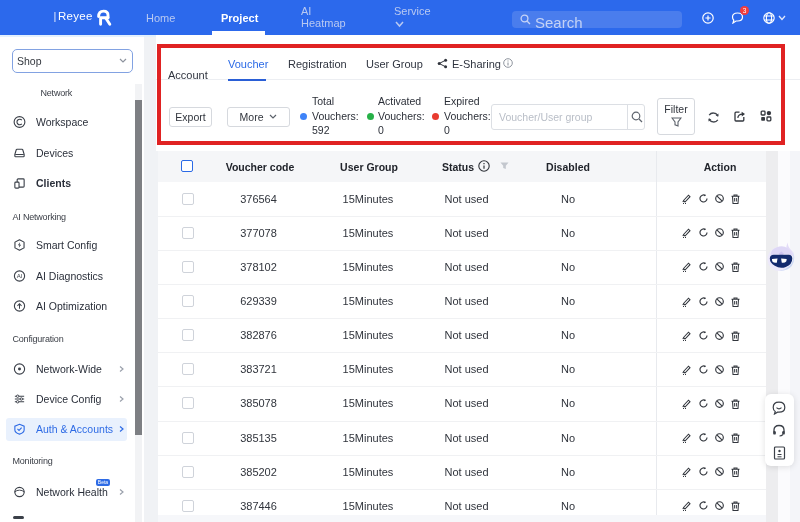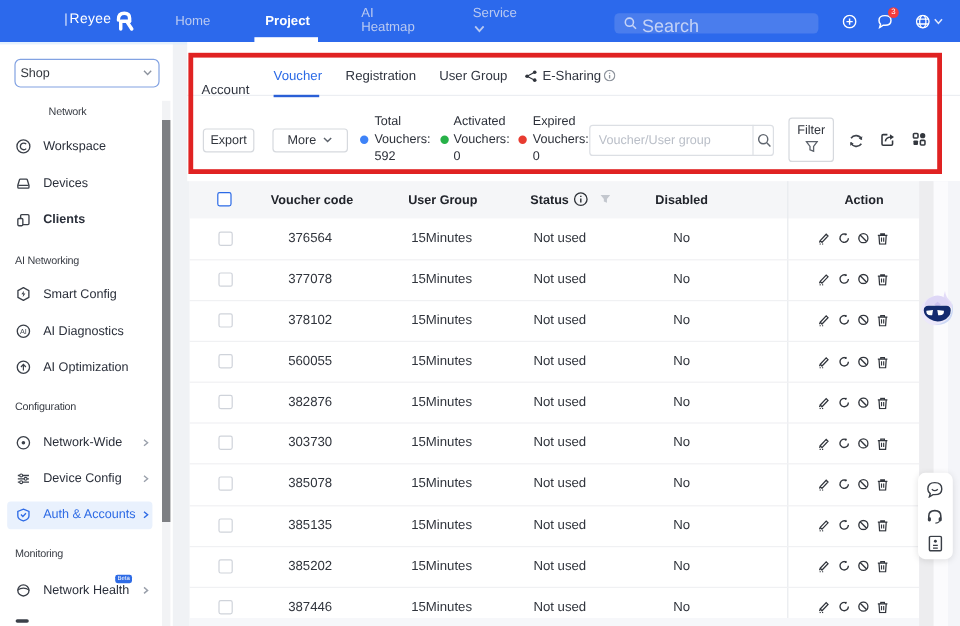--- a/index.html
+++ b/index.html
@@ -319,21 +319,21 @@
 <svg class="abs" style="left:715px;top:262.4px;" width="9" height="9" viewBox="0 0 9 9">
     <circle cx="4.5" cy="4.5" r="3.8" fill="none" stroke="#32363d" stroke-width="1.15"></circle>
     <path d="M1.8 1.8 L7.2 7.2" stroke="#32363d" stroke-width="1.15"></path>
   </svg>
 <svg class="abs" style="left:731px;top:262.4px;" width="9" height="10" viewBox="0 0 9 10">
     <path d="M0.5 2.2 H8.5 M3 2 V1 H6 V2 M1.5 2.4 L2 9.5 H7 L7.5 2.4" fill="none" stroke="#32363d" stroke-width="1.05"></path>
     <path d="M3.6 4 V7.5 M5.4 4 V7.5" stroke="#32363d" stroke-width="0.95"></path>
   </svg>
 <div class="abs" style="left:158px;top:318.1px;width:608px;height:1px;background:#f0f1f3;"></div>
 <div class="ckb" style="left:182px;top:295.0px;"></div>
-<div class="abs cell" style="left:258.5px;top:301.0px;">560055</div>
+<div class="abs cell" style="left:258.5px;top:301.0px;">629339</div>
 <div class="abs cell" style="left:368px;top:301.0px;">15Minutes</div>
 <div class="abs cell" style="left:466.5px;top:301.0px;">Not used</div>
 <div class="abs cell" style="left:568px;top:301.0px;">No</div>
 <svg class="abs" style="left:682px;top:296.5px;" width="9" height="10" viewBox="0 0 9 10">
     <path d="M1.5 6.5 L6.5 1.2 L8 2.7 L3 8 Z M1.2 7 L1 8.2" fill="none" stroke="#32363d" stroke-width="1.05"></path>
     <path d="M1 9.5 H4" stroke="#32363d" stroke-width="1.05" stroke-dasharray="1 1"></path>
   </svg>
 <svg class="abs" style="left:699px;top:296.5px;" width="9" height="9" viewBox="0 0 9 9">
     <path d="M8 4.5 A3.5 3.5 0 1 1 6.2 1.4" fill="none" stroke="#32363d" stroke-width="1.15"></path>
     <path d="M6 0 L6.8 1.8 L4.9 2.3 Z" fill="#32363d"></path>
@@ -363,21 +363,21 @@
 <svg class="abs" style="left:715px;top:330.7px;" width="9" height="9" viewBox="0 0 9 9">
     <circle cx="4.5" cy="4.5" r="3.8" fill="none" stroke="#32363d" stroke-width="1.15"></circle>
     <path d="M1.8 1.8 L7.2 7.2" stroke="#32363d" stroke-width="1.15"></path>
   </svg>
 <svg class="abs" style="left:731px;top:330.7px;" width="9" height="10" viewBox="0 0 9 10">
     <path d="M0.5 2.2 H8.5 M3 2 V1 H6 V2 M1.5 2.4 L2 9.5 H7 L7.5 2.4" fill="none" stroke="#32363d" stroke-width="1.05"></path>
     <path d="M3.6 4 V7.5 M5.4 4 V7.5" stroke="#32363d" stroke-width="0.95"></path>
   </svg>
 <div class="abs" style="left:158px;top:386.4px;width:608px;height:1px;background:#f0f1f3;"></div>
 <div class="ckb" style="left:182px;top:363.3px;"></div>
-<div class="abs cell" style="left:258.5px;top:369.3px;">303730</div>
+<div class="abs cell" style="left:258.5px;top:369.3px;">383721</div>
 <div class="abs cell" style="left:368px;top:369.3px;">15Minutes</div>
 <div class="abs cell" style="left:466.5px;top:369.3px;">Not used</div>
 <div class="abs cell" style="left:568px;top:369.3px;">No</div>
 <svg class="abs" style="left:682px;top:364.8px;" width="9" height="10" viewBox="0 0 9 10">
     <path d="M1.5 6.5 L6.5 1.2 L8 2.7 L3 8 Z M1.2 7 L1 8.2" fill="none" stroke="#32363d" stroke-width="1.05"></path>
     <path d="M1 9.5 H4" stroke="#32363d" stroke-width="1.05" stroke-dasharray="1 1"></path>
   </svg>
 <svg class="abs" style="left:699px;top:364.8px;" width="9" height="9" viewBox="0 0 9 9">
     <path d="M8 4.5 A3.5 3.5 0 1 1 6.2 1.4" fill="none" stroke="#32363d" stroke-width="1.15"></path>
     <path d="M6 0 L6.8 1.8 L4.9 2.3 Z" fill="#32363d"></path>

